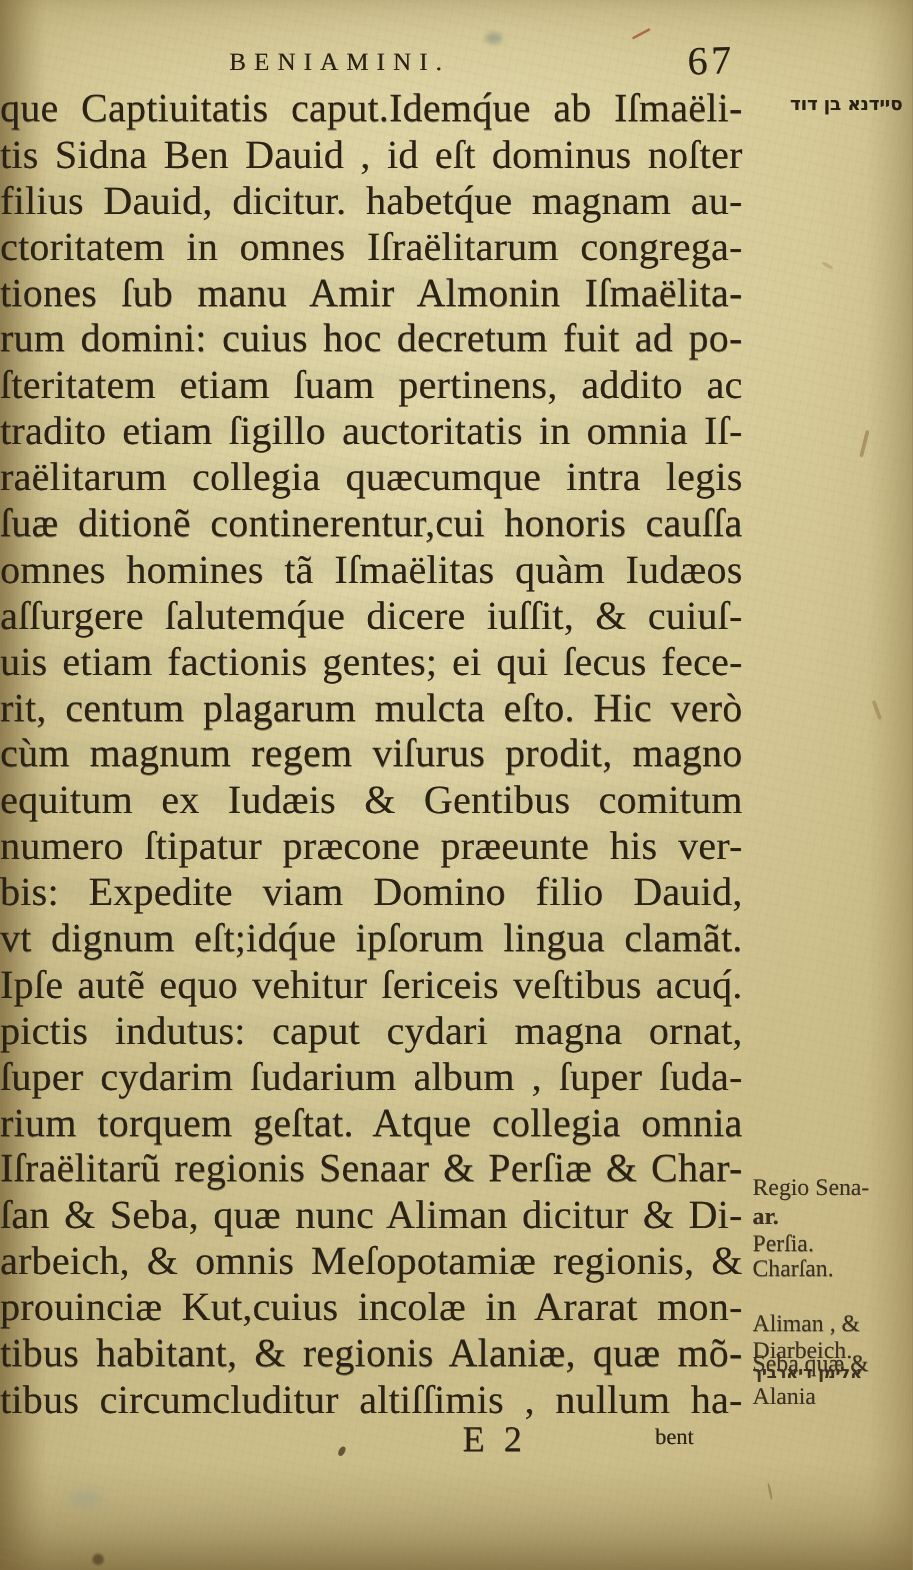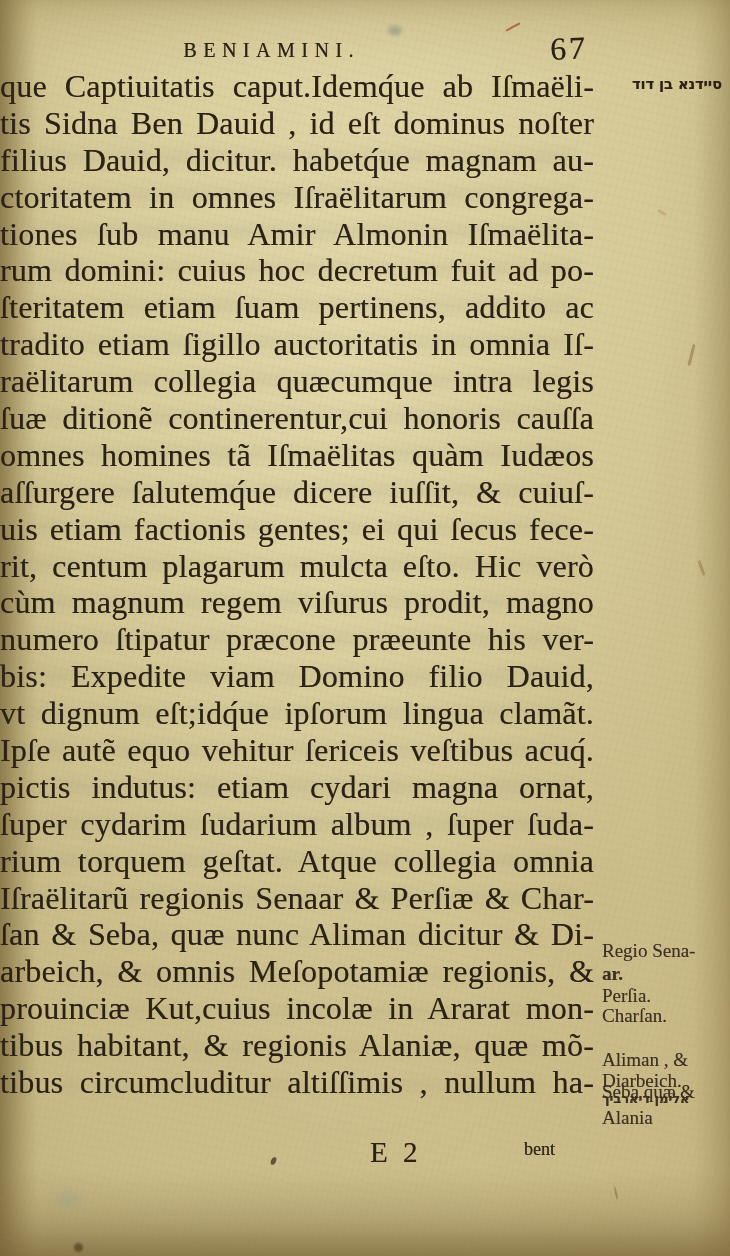--- a/index.html
+++ b/index.html
@@ -112,25 +112,26 @@
       <div class="line">rum domini: cuius hoc decretum fuit ad po-</div>
       <div class="line">ſteritatem etiam ſuam pertinens, addito ac</div>
       <div class="line">tradito etiam ſigillo auctoritatis in omnia Iſ-</div>
       <div class="line">raëlitarum collegia quæcumque intra legis</div>
       <div class="line">ſuæ ditionẽ continerentur,cui honoris cauſſa</div>
       <div class="line">omnes homines tã Iſmaëlitas quàm Iudæos</div>
       <div class="line">aſſurgere ſalutemq́ue dicere iuſſit, &amp; cuiuſ-</div>
       <div class="line">uis etiam factionis gentes; ei qui ſecus fece-</div>
       <div class="line">rit, centum plagarum mulcta eſto. Hic verò</div>
       <div class="line">cùm magnum regem viſurus prodit, magno</div>
+      <div class="line">equitum ex Iudæis &amp; Gentibus comitum</div>
       <div class="line">numero ſtipatur præcone præeunte his ver-</div>
       <div class="line">bis: Expedite viam Domino filio Dauid,</div>
       <div class="line">vt dignum eſt;idq́ue ipſorum lingua clamãt.</div>
       <div class="line">Ipſe autẽ equo vehitur ſericeis veſtibus acuq́.</div>
-      <div class="line">pictis indutus: etiam cydari magna ornat,</div>
+      <div class="line">pictis indutus: caput cydari magna ornat,</div>
       <div class="line">ſuper cydarim ſudarium album , ſuper ſuda-</div>
       <div class="line">rium torquem geſtat. Atque collegia omnia</div>
       <div class="line">Iſraëlitarũ regionis Senaar &amp; Perſiæ &amp; Char-</div>
       <div class="line">ſan &amp; Seba, quæ nunc Aliman dicitur &amp; Di-</div>
       <div class="line">arbeich, &amp; omnis Meſopotamiæ regionis, &amp;</div>
       <div class="line">prouinciæ Kut,cuius incolæ in Ararat mon-</div>
       <div class="line">tibus habitant, &amp; regionis Alaniæ, quæ mõ-</div>
       <div class="line">tibus circumcluditur altiſſimis , nullum ha-</div>
   </div>
 

